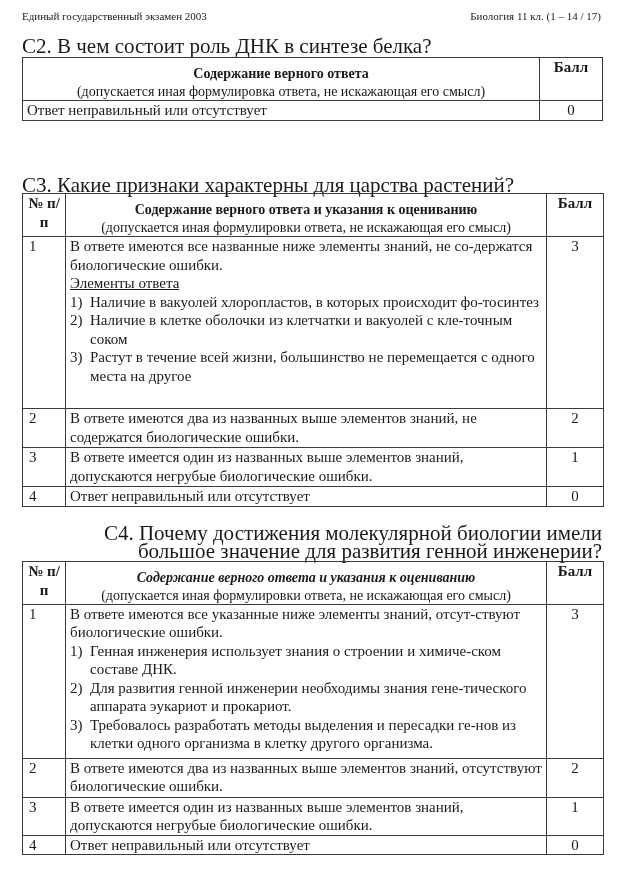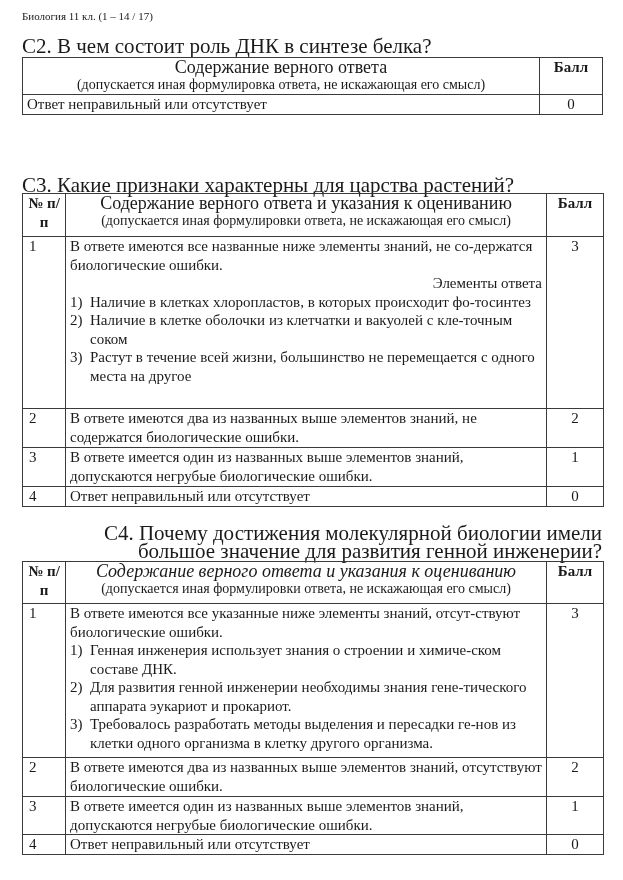--- a/index.html
+++ b/index.html
@@ -17,36 +17,37 @@
     width: 580px;
   }
   table.answer {
     position: absolute; border-collapse: collapse;
     font-size: 15px; line-height: 18.5px;
   }
   table.answer td, table.answer th {
     border: 1px solid #3a3a3a; vertical-align: top; padding: 0 4px;
     font-weight: normal;
   }
-  th .title { font-weight: normal; display: block; font-size: 18px; }
+  th .title { font-weight: bold; display: block; font-size: 14px; margin-top: 7px; }
   th .title.italic { font-style: italic; }
   th .sub { display: block; font-size: 14px; line-height: 16px; }
   .hdr-center { text-align: center; }
   .num-col { text-align: left; padding-left: 6px !important; }
   .num-head { text-align: center; font-weight: bold !important; line-height: 19px; margin-top: 48px; }
   .score { text-align: center; }
-  .elements-title { text-align: right; display: block; }
+  .elements-title { text-align: left; display: block; text-decoration: underline; }
   .elem { display: flex; }
   .elem .n { width: 20px; flex: none; }
   .elem .t { flex: 1; }
 </style>
 </head>
 <body>
 
 <div class="page-header">
+  <span>Единый государственный экзамен  2003</span>
   <span>Биология 11 кл. (1 – 14 / 17)</span>
 </div>
 
 <div class="question" style="top:37px;">С2. В чем состоит роль ДНК в синтезе белка?</div>
 <table class="answer" style="left:22px; top:57px; width:581px;">
   <tbody>
       <tr style="height:37px;">
     <th class="hdr-center" style="width:508px;">
       <span class="title">Содержание верного ответа</span>
       <span class="sub">(допускается иная формулировка ответа, не искажающая его смысл)</span>
@@ -71,21 +72,21 @@
     </th>
     <th class="hdr-center" style="font-weight:bold;">Балл</th>
   </tr>
   <tr style="height:172px;">
     <td class="num-col">1</td>
     <td>
       <div>В ответе имеются все названные ниже элементы знаний, не со-держатся биологические ошибки.</div>
       <span class="elements-title">Элементы ответа</span>
       <div class="elem">
             <span class="n">1)</span>
-            <span class="t">Наличие в клетках хлоропластов, в которых происходит фо-тосинтез</span>
+            <span class="t">Наличие в вакуолей хлоропластов, в которых происходит фо-тосинтез</span>
           </div>
       <div class="elem">
             <span class="n">2)</span>
             <span class="t">Наличие в клетке оболочки из клетчатки и вакуолей с кле-точным соком</span>
           </div>
       <div class="elem">
             <span class="n">3)</span>
             <span class="t">Растут в течение всей жизни, большинство не перемещается с одного места на другое</span>
           </div>
     </td>

